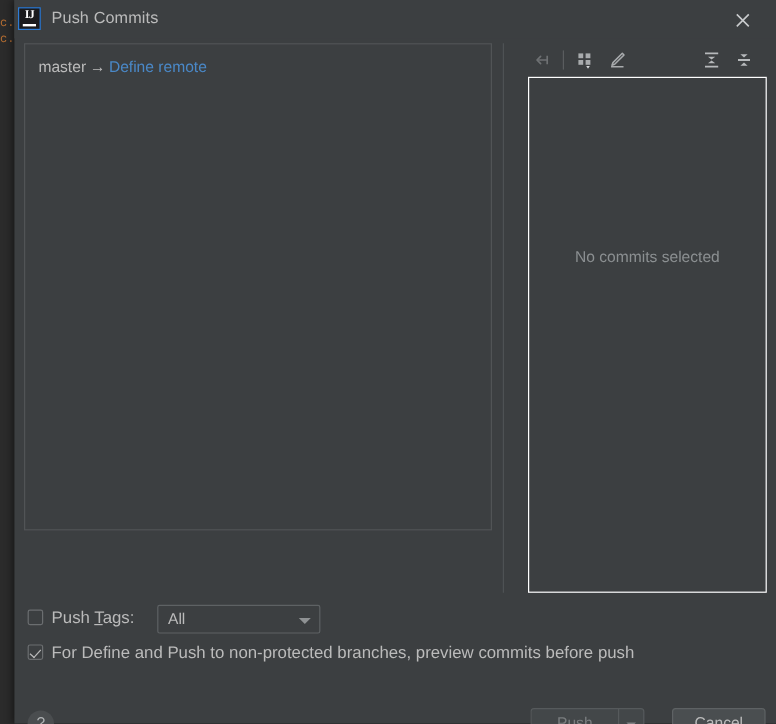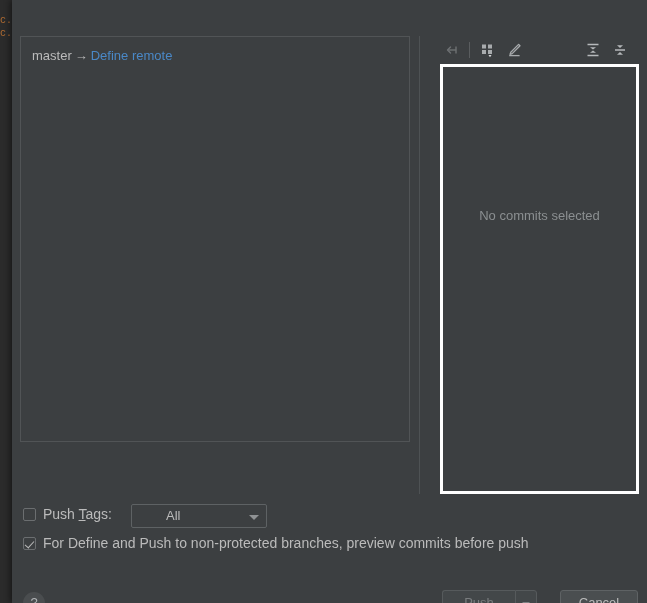--- a/index.html
+++ b/index.html
@@ -151,21 +151,21 @@
     position: absolute;
     top: 6px;
     width: 1px; height: 16px;
     background: #5a5d5f;
   }
   #detail-panel {
     position: absolute;
     left: 13px; top: 28px;
     width: 199px; height: 430px;
     background: #3c3f41;
-    border: 3px solid #ffffff;
+    border: 1px solid #ffffff;
     box-sizing: border-box;
   }
   #detail-empty-text {
     position: absolute;
     left: 0; right: 0; top: 141px;
     text-align: center;
     font-size: 13px;
     color: #8b8f91;
   }
 
@@ -212,21 +212,20 @@
     border: 1px solid #5e6264;
     box-sizing: border-box;
     border-radius: 2px;
     cursor: pointer;
   }
   #push-tags-select .sel-value {
     position: absolute;
     left: 8px; top: 3px;
     font-size: 13px;
     color: #bbbbbb;
-    margin-left: 26px;
   }
   #push-tags-select .sel-arrow {
     position: absolute;
     right: 7px; top: 10px;
     width: 0; height: 0;
     border-left: 5px solid transparent;
     border-right: 5px solid transparent;
     border-top: 5px solid #8f9294;
   }
 
@@ -308,20 +307,32 @@
 </head>
 <body>
 
 <div id="ide-backdrop">
   <div class="code-ghost">c.
 c.</div>
 </div>
 
 <div id="dialog">
 
+  <div id="titlebar">
+    <div id="app-icon">
+      <div class="ij-letters">IJ</div>
+      <div class="ij-bar"></div>
+    </div>
+    <div id="window-title">Push Commits</div>
+    <div id="close-btn">
+      <svg width="12" height="12" viewBox="0 0 12 12">
+        <path d="M1 1 L11 11 M11 1 L1 11" stroke="#c8cacc" stroke-width="1.3" fill="none"></path>
+      </svg>
+    </div>
+  </div>
 
   <div id="body-area">
 
     <div id="commit-list-panel">
       <div id="push-target-row">
         <span>master</span><span class="arrow">→</span><span class="remote-link">Define remote</span>
       </div>
     </div>
 
     <div id="splitter"></div>

